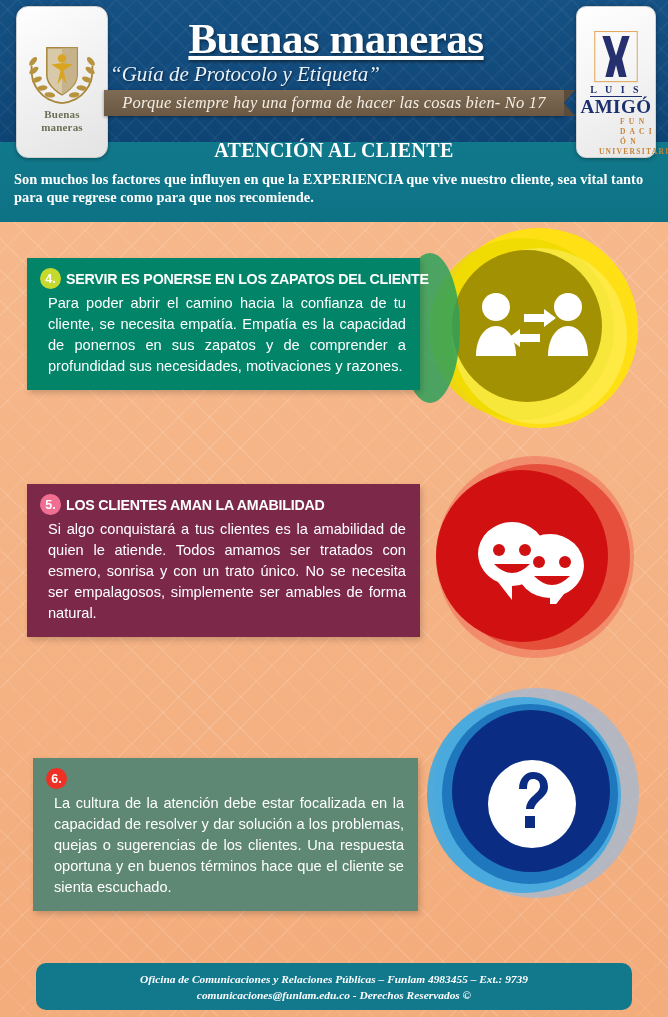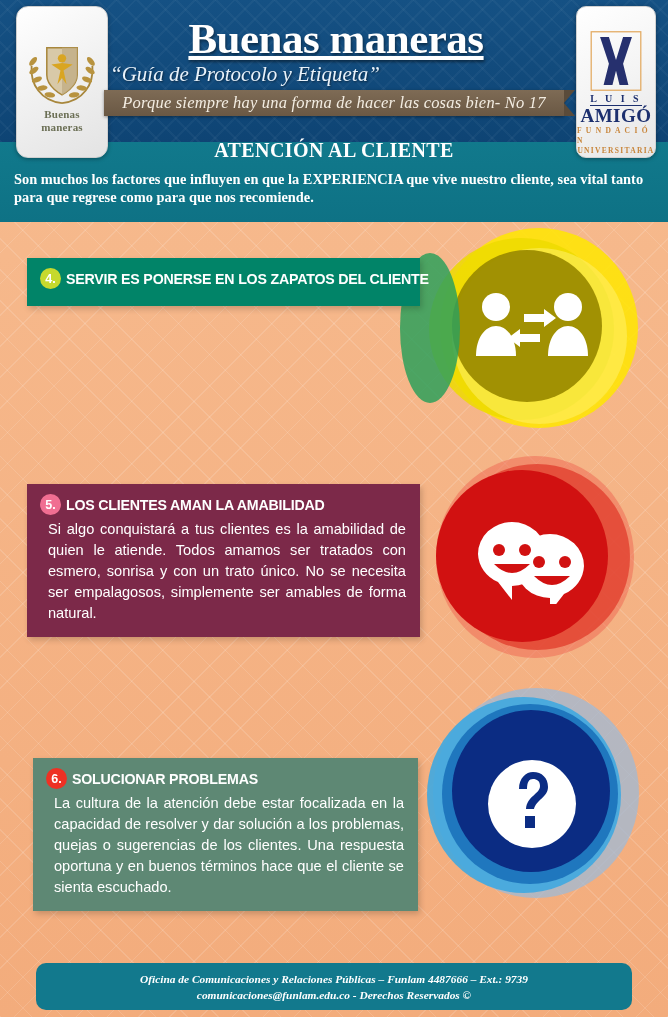--- a/index.html
+++ b/index.html
@@ -65,21 +65,21 @@
     font-family:"Liberation Serif", serif; font-size:10px; letter-spacing:3px;
     color:#1c2f6e; font-weight:bold; margin-top:1px;
   }
   .lu-rule { width:52px; height:1px; background:#1c2f6e; margin:1px 0 0; }
   .lu-amigo {
     font-family:"Liberation Serif", serif; font-size:19px; letter-spacing:.5px;
     color:#1c2f6e; font-weight:bold; line-height:20px;
   }
   .lu-f1, .lu-f2 {
     font-family:"Liberation Serif", serif; font-size:7.5px; letter-spacing:1.3px;
-    color:#C8853A; font-weight:bold; line-height:10px;
+    color:#C8853A; font-weight:bold; line-height:10px;margin-left:43px;
   }
 
   
   #masthead-title {
     position:absolute; left:110px; top:16px; width:452px;
     text-align:center; color:#FFFFFF;
     font-family:"Liberation Serif", serif;
     font-weight:bold; font-style:normal;
     font-size:43px; line-height:46px;
     letter-spacing:-.5px;
@@ -280,36 +280,36 @@
     <circle cx="46" cy="46" r="44" fill="#FFFFFF"></circle>
     <path d="M33 31 C33 20 40 14 47 14 C56 14 62 20 62 29 C62 39 50 42 48 51 L40 51 C41 38 54 36 54 28 C54 23 51 21 47 21 C43 21 41 24 41 31 Z" fill="#0B2C83"></path>
     <rect x="39" y="58" width="10" height="12" fill="#0B2C83"></rect>
   </svg>
 
   <div class="card" id="card4">
     <div class="head">
       <div class="badge" style="background:#C6D92D;">4.</div>
       <div class="head-title">SERVIR ES PONERSE EN LOS ZAPATOS DEL CLIENTE</div>
     </div>
+    <div class="body-text">Para poder abrir el camino hacia la confianza de tu cliente, se necesita empatía. Empatía es la capacidad de ponernos en sus zapatos y de comprender a profundidad sus necesidades, motivaciones y razones.</div>
   </div>
 
   <div class="card" id="card5">
     <div class="head">
       <div class="badge" style="background:#F06E92;">5.</div>
       <div class="head-title">LOS CLIENTES AMAN LA AMABILIDAD</div>
     </div>
     <div class="body-text">Si algo conquistará a tus clientes es la amabilidad de quien le atiende. Todos amamos ser tratados con esmero, sonrisa y con un trato único. No se necesita ser empalagosos, simplemente ser amables de forma natural.</div>
   </div>
 
   <div class="card" id="card6">
     <div class="head">
       <div class="badge" style="background:#EE3124;">6.</div>
-      <div class="head-title">SOLUCIONAR PROBLEMAS</div>
     </div>
     <div class="body-text">La cultura de la atención debe estar focalizada en la capacidad de resolver y dar solución a los problemas, quejas o sugerencias de los clientes. Una respuesta oportuna y en buenos términos hace que el cliente se sienta escuchado.</div>
   </div>
 
   <div id="footer">
-    <div>Oficina de Comunicaciones y Relaciones Públicas – Funlam 4487666 – Ext.: 9739</div>
+    <div>Oficina de Comunicaciones y Relaciones Públicas – Funlam 4983455 – Ext.: 9739</div>
     <div>comunicaciones@funlam.edu.co - Derechos Reservados ©</div>
   </div>
 
 </div>
 
 </body></html>

